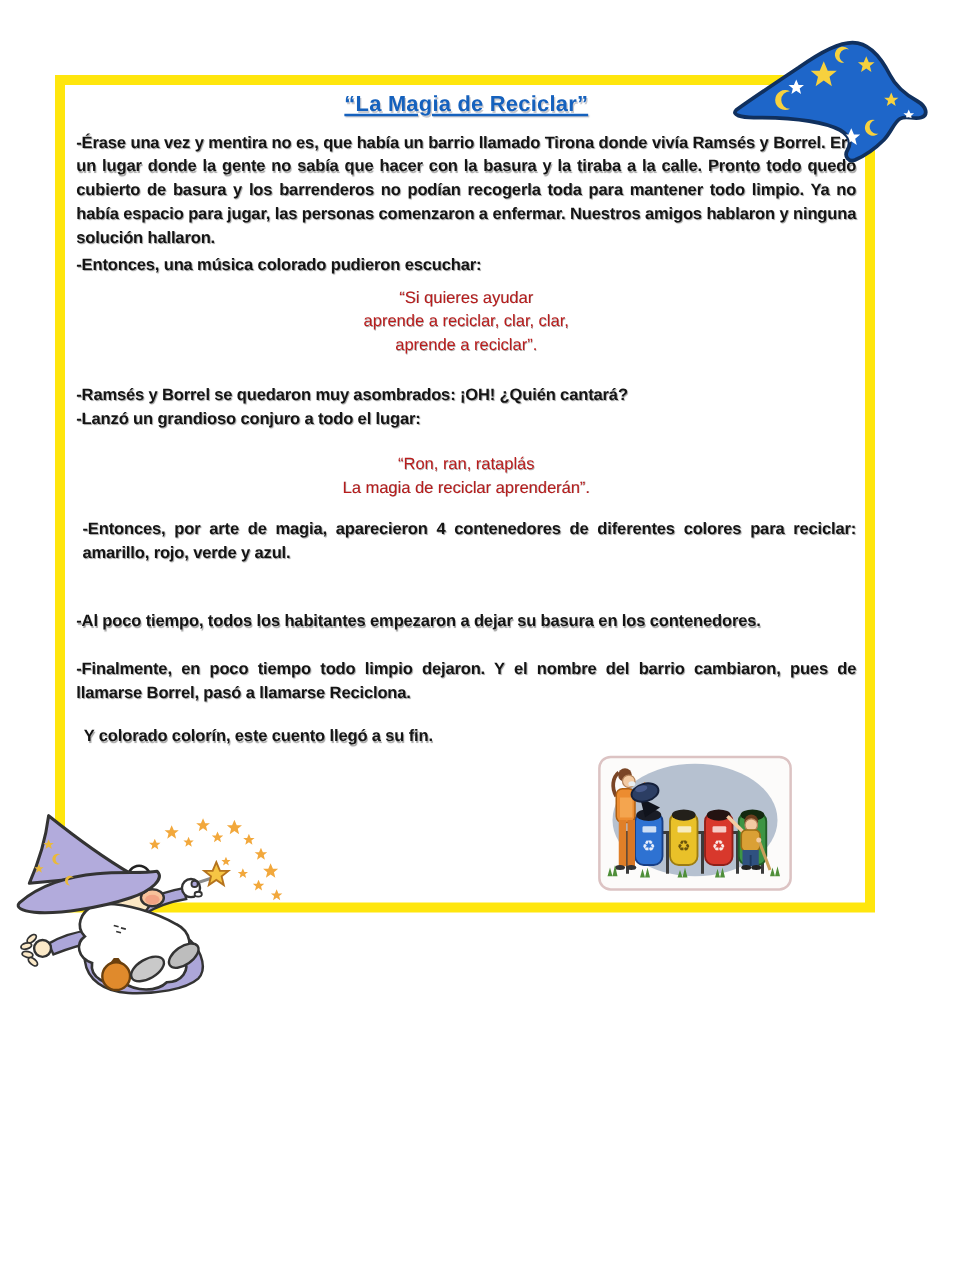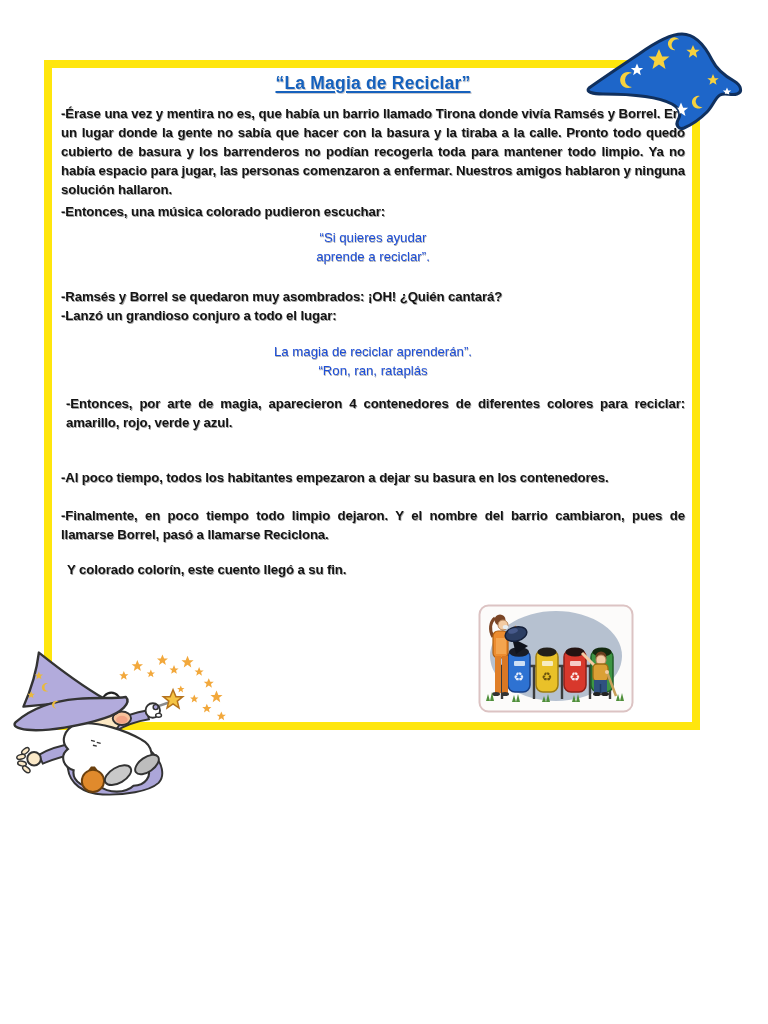--- a/index.html
+++ b/index.html
@@ -21,21 +21,21 @@
     text-shadow:1px 1px 0 rgba(40,40,60,.25); letter-spacing:0.2px;
   }
   .para {
     font-size:13.2px; font-weight:bold; line-height:19px; letter-spacing:-0.1px;
     text-shadow:0.8px 1px 0.6px rgba(80,80,80,.5);
   }
   .just   { text-align:justify; }
   .nowrap { white-space:nowrap; }
   .song {
     font-size:13.2px; font-weight:normal; line-height:19px; text-align:center;
-    color:#1d4ed8; text-shadow:0.5px 0.6px 0.5px rgba(110,110,110,.55);
+    color:#b91c1c; text-shadow:0.5px 0.6px 0.5px rgba(110,110,110,.55);
   }
   .indent-sm { padding-left:5px; }
   .img-abs { position:absolute; }
   .hat-img    { left:585px; top:22px;  width:160px; height:110px; }
   .wizard-img { left:8px;   top:645px; width:222px; height:158px; }
   .bins-img   { left:478px; top:604px; width:156px; height:109px; }
 </style>
 </head>
 <body>
 
@@ -45,31 +45,32 @@
 
   <div class="content">
     <div class="title" style="margin-top:5px">“La Magia de Reciclar”</div>
 
     <div class="para just" style="margin-top:10px">-Érase una vez y mentira no es, que había un barrio llamado Tirona donde vivía Ramsés y Borrel. Era un lugar donde la gente no sabía que hacer con la basura y la tiraba a la calle. Pronto todo quedó cubierto de basura y los barrenderos no podían recogerla toda para mantener todo limpio. Ya no había espacio para jugar, las personas comenzaron a enfermar. Nuestros amigos hablaron y ninguna solución hallaron.</div>
 
     <div class="para nowrap" style="margin-top:3px">-Entonces, una música colorado pudieron escuchar:</div>
 
     <div class="song" style="margin-top:7px">
       <div>“Si quieres ayudar</div>
+      <div>aprende a reciclar, clar, clar,</div>
       <div>aprende a reciclar”.</div>
     </div>
 
     <div class="para" style="margin-top:21px">
       <div class="nowrap">-Ramsés y Borrel se quedaron muy asombrados: ¡OH! ¿Quién cantará?</div>
       <div>-Lanzó un grandioso conjuro a todo el lugar:</div>
     </div>
 
     <div class="song" style="margin-top:17px">
+      <div>“Ron, ran, rataplás</div>
       <div>La magia de reciclar aprenderán”.</div>
-      <div>“Ron, ran, rataplás</div>
     </div>
 
     <div class="para just indent-sm" style="margin-top:14px">-Entonces, por arte de magia, aparecieron 4 contenedores de diferentes colores para reciclar:  amarillo, rojo, verde y azul.</div>
 
     <div class="para nowrap" style="margin-top:36px">-Al poco tiempo, todos los habitantes empezaron a dejar su basura en los contenedores.</div>
 
     <div class="para just" style="margin-top:19px">-Finalmente, en poco tiempo todo limpio dejaron. Y el nombre del barrio cambiaron, pues de llamarse Borrel, pasó a llamarse Reciclona.</div>
 
     <div class="para nowrap" style="margin-top:16px; padding-left:6px">Y colorado colorín, este cuento llegó a su fin.</div>
   </div>

